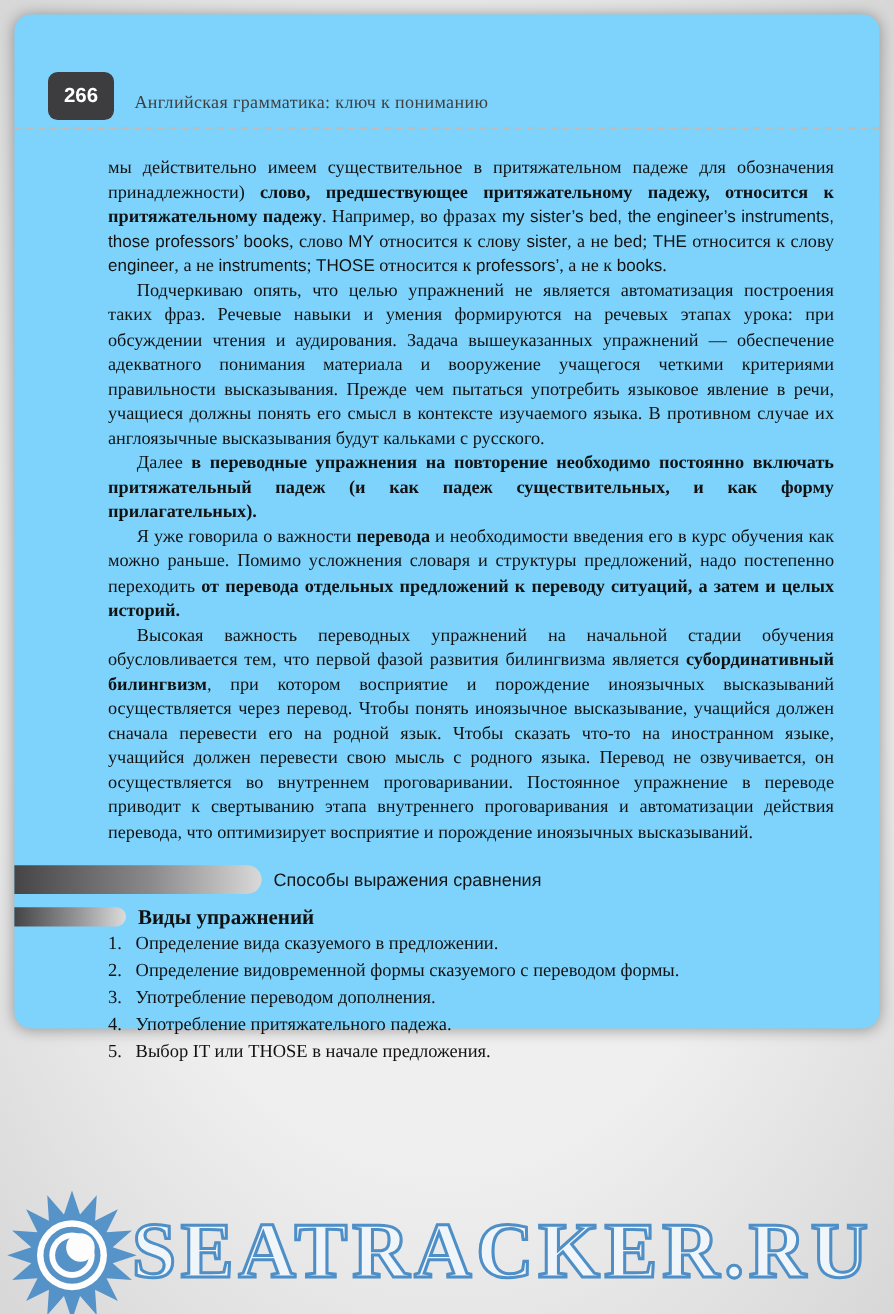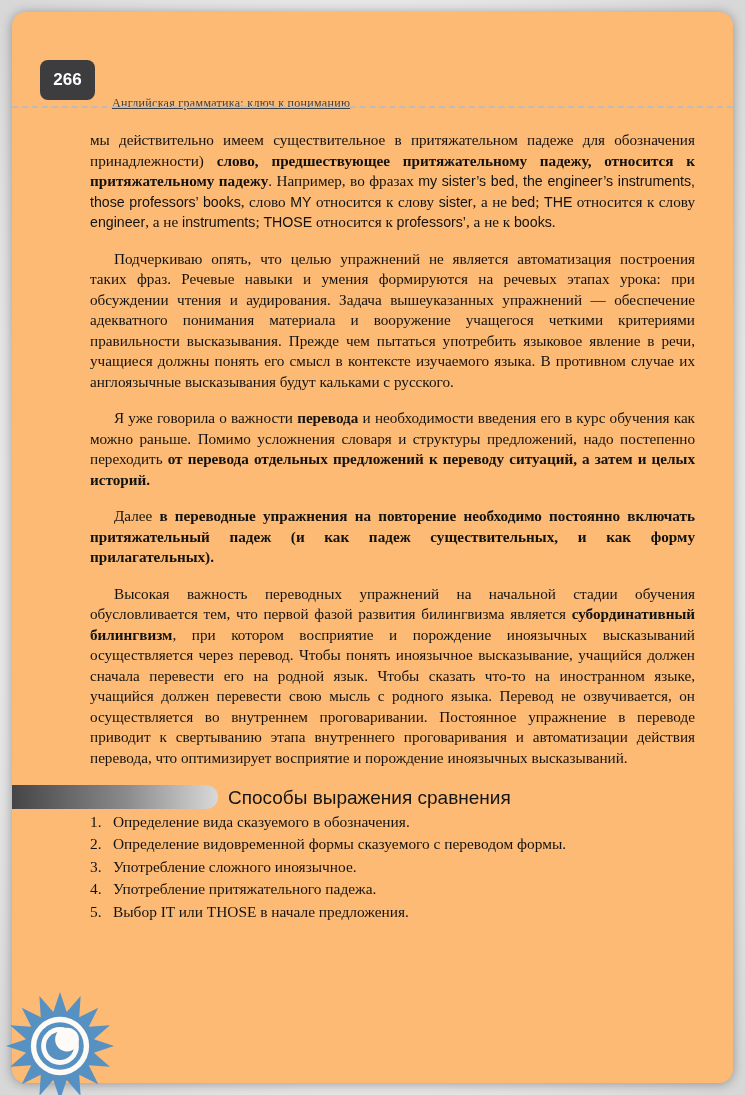--- a/index.html
+++ b/index.html
@@ -5,73 +5,73 @@
   html, body { margin: 0; padding: 0; }
   body {
     width: 745px; height: 1095px;
     position: relative;
     overflow: hidden;
     background: radial-gradient(ellipse at center, #efefef 55%, #d7d7d7 100%);
     font-family: "Liberation Serif", serif;
   }
   .page {
     position: absolute; left: 12px; top: 12px;
-    width: 721px; height: 1071px;
-    background: #fdba74;
+    width: 721px; height: 845px;
+    background: #7dd3fc;
     border-radius: 14px;
     box-shadow: 0 1px 12px rgba(0,0,0,0.35);
   }
   
   .page-number-tab {
     position: absolute; left: 28px; top: 48px;
     width: 55px; height: 40px;
     background: #3d3d3f; border-radius: 8px;
     color: #fff; font-family: "Liberation Sans", sans-serif;
     font-weight: bold; font-size: 17px;
     display: flex; align-items: center; justify-content: center;
   }
   .header-title {
-    position: absolute; left: 100px; top: 84px;
-    font-size: 12px; color: #3f3f3f; letter-spacing: 0.3px; text-decoration: underline;
+    position: absolute; left: 100px; top: 66px;
+    font-size: 15px; color: #3f3f3f; letter-spacing: 0.3px;
   }
   .dashed-divider {
     position: absolute; left: 0; right: 0; top: 94px;
     border-top: 2px dashed #bcbcbc;
   }
   
   .content {
     position: relative;
     padding: 118px 38px 0 78px;
     color: #121212;
   }
   .body-text {
     font-size: 15.2px; line-height: 20.5px;
     text-align: justify;
   }
   .body-text p { margin: 0; }
-  .para.indent, .list-intro { text-indent: 24px; margin-top: 16px; }
+  .para.indent, .list-intro { text-indent: 24px; }
   .bold { font-weight: bold; }
   .italic { }
   .sans { font-family: "Liberation Sans", sans-serif; font-size: 14.2px; }
   
   .section-row {
     position: relative; margin-left: -78px;
     height: 27px; margin-top: 16px;
   }
   .section-row .pill {
     position: absolute; left: 0; top: 1px;
     height: 24px; width: 206px;
     border-radius: 0 13px 13px 0;
     background: linear-gradient(90deg, #454547 0%, #8a8a8c 55%, #d9d9d9 100%);
   }
   .section-row .title {
     position: absolute; left: 216px; top: 0;
     line-height: 27px;
     font-family: "Liberation Sans", sans-serif;
-    font-size: 19px; color: #151515;
+    font-size: 15px; color: #151515;
   }
   .subsection-row {
     position: relative; margin-left: -78px;
     height: 24px; margin-top: 5px;
   }
   .subsection-row .pill {
     position: absolute; left: 0; top: 4px;
     height: 16px; width: 93px;
     border-radius: 0 9px 9px 0;
     background: linear-gradient(90deg, #454547 0%, #9a9a9c 60%, #dcdcdc 100%);
@@ -120,44 +120,48 @@
 
   <div class="header-title">Английская грамматика: ключ к пониманию</div>
 
   <div class="dashed-divider"></div>
 
   <div class="content">
 
     <div class="body-text">
         <p class="para"><span>мы действительно имеем существительное в притяжательном падеже для обозначения принадлежности) </span><span class="bold">слово, предшествующее притяжательному падежу, относится к притяжательному падежу</span><span>. Например, во фразах </span><span class="sans">my sister’s bed, the engineer’s instruments, those professors’ books</span><span>, слово </span><span class="sans">MY</span><span> относится к слову </span><span class="italic sans">sister</span><span>, а не </span><span class="sans">bed</span><span>; </span><span class="sans">THE</span><span> относится к слову </span><span class="italic sans">engineer</span><span>, а не </span><span class="sans">instruments</span><span>; </span><span class="sans">THOSE</span><span> относится к </span><span class="italic sans">professors’</span><span>, а не к </span><span class="sans">books</span><span>.</span></p>
         <p class="para indent"><span>Подчеркиваю опять, что целью упражнений не является автоматизация построения таких фраз. Речевые навыки и умения формируются на речевых этапах урока: при обсуждении чтения и аудирования. Задача вышеуказанных упражнений — обеспечение адекватного понимания материала и вооружение учащегося четкими критериями правильности высказывания. Прежде чем пытаться употребить языковое явление в речи, учащиеся должны понять его смысл в контексте изучаемого языка. В противном случае их англоязычные высказывания будут кальками с русского.</span></p>
+        <p class="para indent"><span>Далее </span><span class="bold">в переводные упражнения на повторение необходимо постоянно включать притяжательный падеж (и как падеж существительных, и как форму прилагательных).</span></p>
         <p class="para indent"><span>Я уже говорила о важности </span><span class="bold">перевода</span><span> и необходимости введения его в курс обучения как можно раньше. Помимо усложнения словаря и структуры предложений, надо постепенно переходить </span><span class="bold">от перевода отдельных предложений к переводу ситуаций, а затем и целых историй.</span></p>
-        <p class="para indent"><span>Далее </span><span class="bold">в переводные упражнения на повторение необходимо постоянно включать притяжательный падеж (и как падеж существительных, и как форму прилагательных).</span></p>
         <p class="para indent"><span>Высокая важность переводных упражнений на начальной стадии обучения обусловливается тем, что первой фазой развития билингвизма является </span><span class="bold">субординативный билингвизм</span><span>, при котором восприятие и порождение иноязычных высказываний осуществляется через перевод. Чтобы понять иноязычное высказывание, учащийся должен сначала перевести его на родной язык. Чтобы сказать что-то на иностранном языке, учащийся должен перевести свою мысль с родного языка. Перевод не озвучивается, он осуществляется во внутреннем проговаривании. Постоянное упражнение в переводе приводит к свертыванию этапа внутреннего проговаривания и автоматизации действия перевода, что оптимизирует восприятие и порождение иноязычных высказываний.</span></p>
       </div>
 
     <div class="section-row">
       <div class="pill"></div>
       <div class="title">Способы выражения сравнения</div>
     </div>
 
+    <div class="subsection-row">
+      <div class="pill"></div>
+      <div class="title">Виды упражнений</div>
+    </div>
 
 
     <div class="exercise-list">
         <div class="list-row">
           <span class="list-num">1.</span>
-          <span class="list-text">Определение вида сказуемого в обозначения.</span>
+          <span class="list-text">Определение вида сказуемого в предложении.</span>
         </div>
         <div class="list-row">
           <span class="list-num">2.</span>
           <span class="list-text">Определение видовременной формы сказуемого с переводом формы.</span>
         </div>
         <div class="list-row">
           <span class="list-num">3.</span>
-          <span class="list-text">Употребление сложного иноязычное.</span>
+          <span class="list-text">Употребление переводом дополнения.</span>
         </div>
         <div class="list-row">
           <span class="list-num">4.</span>
           <span class="list-text">Употребление притяжательного падежа.</span>
         </div>
         <div class="list-row">
           <span class="list-num">5.</span>
           <span class="list-text">Выбор IT или THOSE в начале предложения.</span>
         </div>
       </div>
@@ -167,13 +171,14 @@
 
 <div class="watermark">
   <svg class="watermark-logo" viewBox="0 0 100 100" xmlns="http://www.w3.org/2000/svg">
     <polygon fill="#4e8fc7" points="100,50 81.4,56.2 96.2,69.1 76.6,67.8 85.4,85.4 67.8,76.6 69.1,96.2 56.2,81.4 50,100 43.8,81.4 30.9,96.2 32.2,76.6 14.6,85.4 23.4,67.8 3.8,69.1 18.6,56.2 0,50 18.6,43.8 3.8,30.9 23.4,32.2 14.6,14.6 32.2,23.4 30.9,3.8 43.8,18.6 50,0 56.2,18.6 69.1,3.8 67.8,23.4 85.4,14.6 76.6,32.2 96.2,30.9 81.4,43.8"></polygon>
     <circle cx="50" cy="50" r="27" fill="#ffffff"></circle>
     <circle cx="50" cy="50" r="22" fill="#4e8fc7"></circle>
     <circle cx="50" cy="50" r="17.5" fill="#ffffff"></circle>
     <circle cx="50" cy="50" r="13" fill="#4e8fc7"></circle>
     <circle cx="56.5" cy="44" r="11" fill="#ffffff"></circle>
   </svg>
+  <div class="watermark-text">SEATRACKER.RU</div>
 </div>
 
 </body></html>

